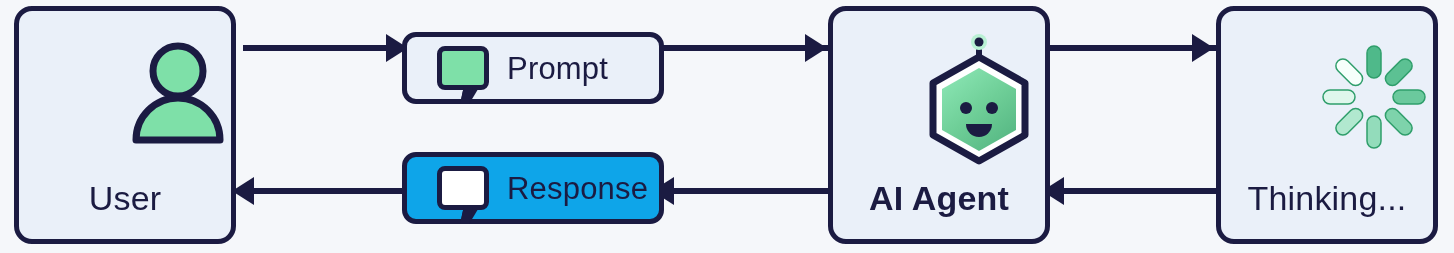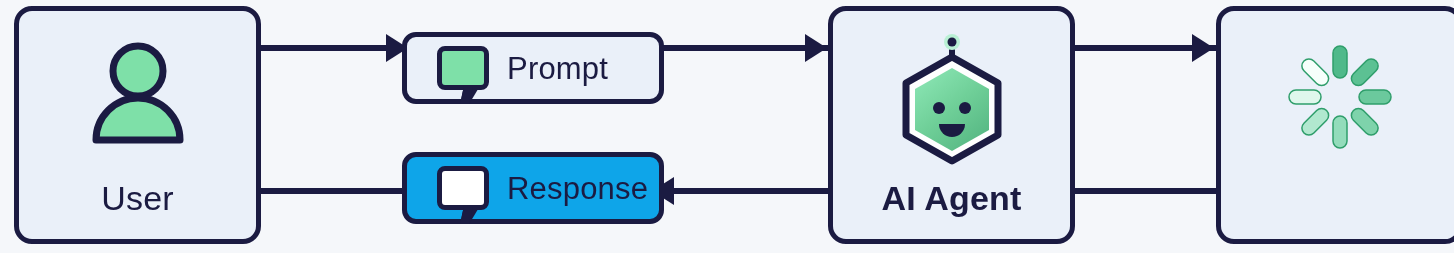--- a/index.html
+++ b/index.html
@@ -36,24 +36,25 @@
   .card-label {
     font-size: 34px;
     color: #1b1b42;
     letter-spacing: 0.2px;
     line-height: 1;
     white-space: nowrap;
   }
 
   
   .actor-card {
-    width: 247px;
+    width: 222px;
     height: 238px;
     top: 6px;
     padding-top: 26px;
+    align-items: flex-end;
   }
   #card-user   { left: 14px; }
   #card-agent  { left: 828px; font-weight: bold; }
   #card-think  { left: 1216px; }
 
   .actor-icon {
     height: 112px;
     display: flex;
     align-items: center;
     justify-content: center;
@@ -215,15 +216,16 @@
           <rect x="52" y="8" width="14" height="32" rx="7" fill="#5cc193" transform="rotate(45 59 59)"></rect>
           <rect x="52" y="8" width="14" height="32" rx="7" fill="#6bc99d" transform="rotate(90 59 59)"></rect>
           <rect x="52" y="8" width="14" height="32" rx="7" fill="#7ed3ab" transform="rotate(135 59 59)"></rect>
           <rect x="52" y="8" width="14" height="32" rx="7" fill="#93dcbb" transform="rotate(180 59 59)"></rect>
           <rect x="52" y="8" width="14" height="32" rx="7" fill="#b1e8cf" transform="rotate(225 59 59)"></rect>
           <rect x="52" y="8" width="14" height="32" rx="7" fill="#dff7ec" transform="rotate(270 59 59)"></rect>
           <rect x="52" y="8" width="14" height="32" rx="7" fill="#f6fffb" transform="rotate(315 59 59)"></rect>
         </g>
       </svg>
     </div>
+    <div class="card-label">Thinking...</div>
   </div>
 
 </div>
 
 </body></html>

